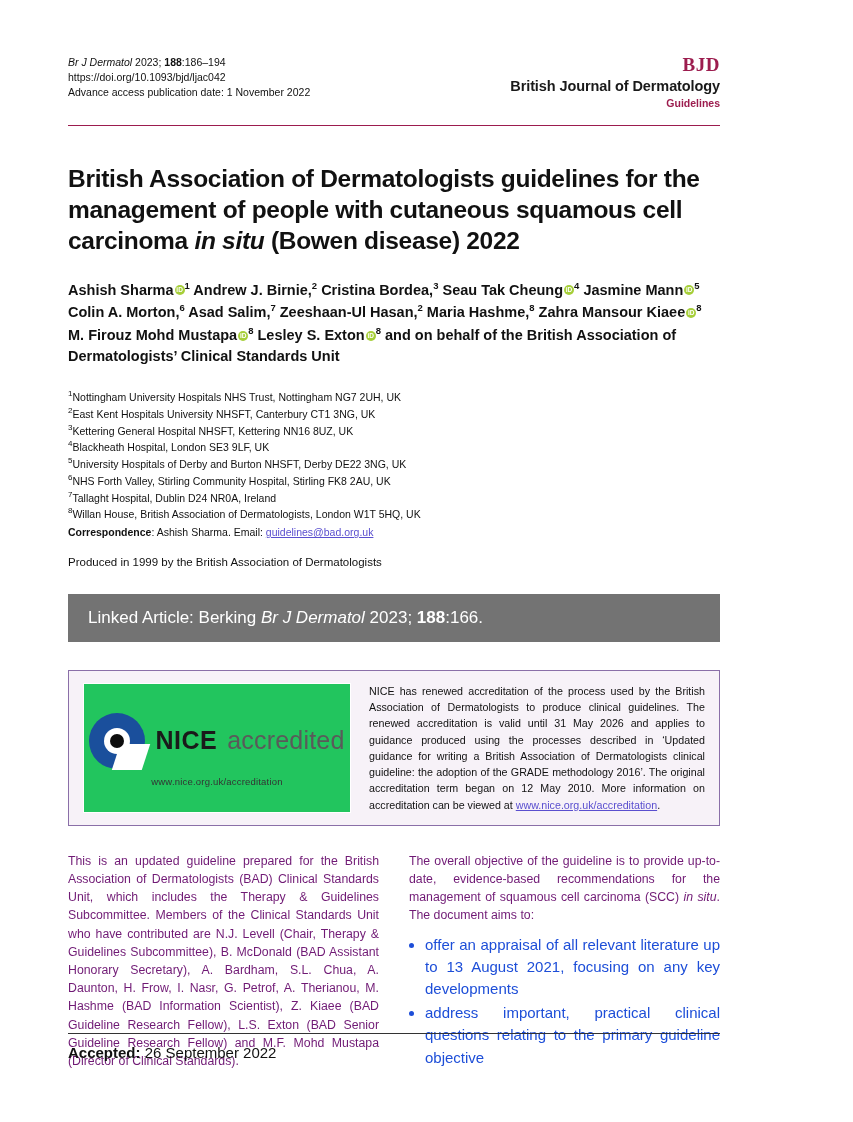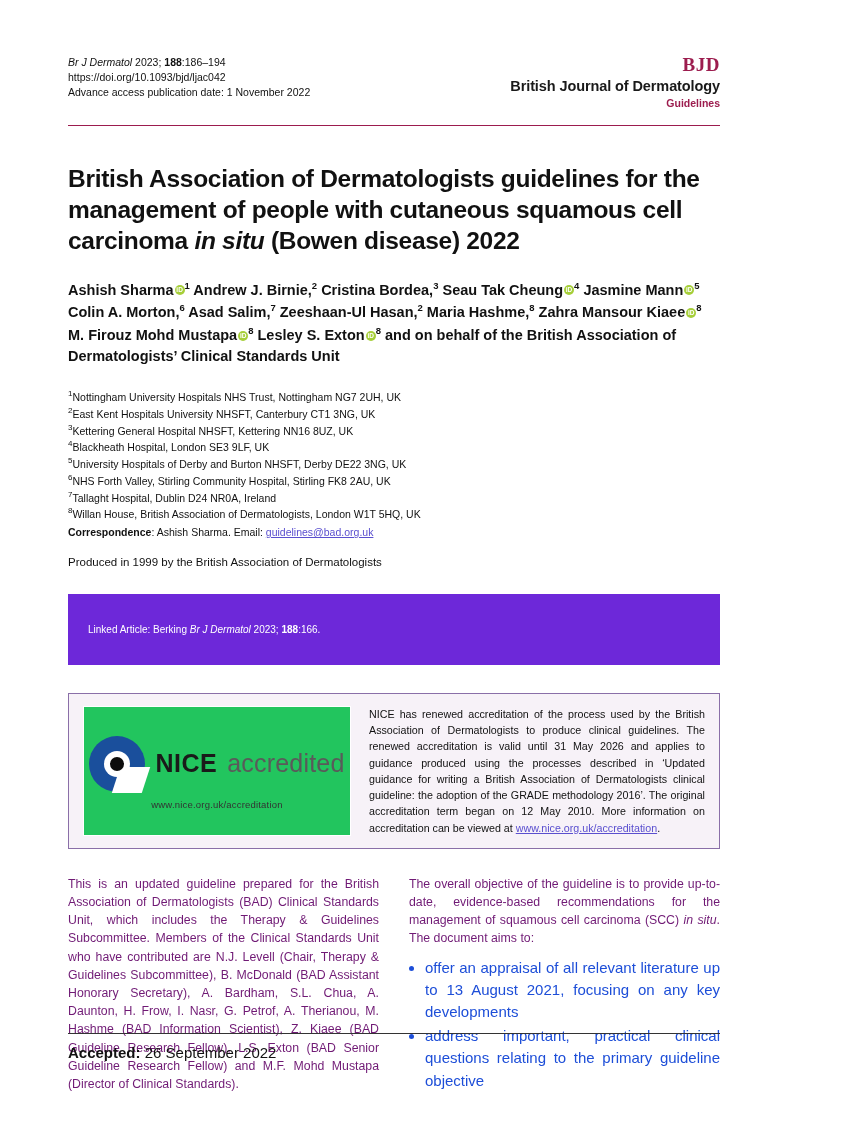--- a/index.html
+++ b/index.html
@@ -129,24 +129,24 @@
   .produced {
     margin-top: 14px;
     font-size: 11.5px;
     line-height: 1.5;
     color: #111;
   }
 
   
   .linked-bar {
     margin-top: 22px;
-    background: #6d28d9;
+    background: #737373;
     color: #ffffff;
-    font-size: 10px;
-    padding: 29px 20px;
+    font-size: 17px;
+    padding: 13px 20px;
     line-height: 1.3;
   }
   .linked-bar .it { font-style: italic; }
   .linked-bar .bold { font-weight: bold; }
 
   
   .nice-box {
     margin-top: 28px;
     border: 1px solid #8a6fa8;
     background: #f7f2f8;

